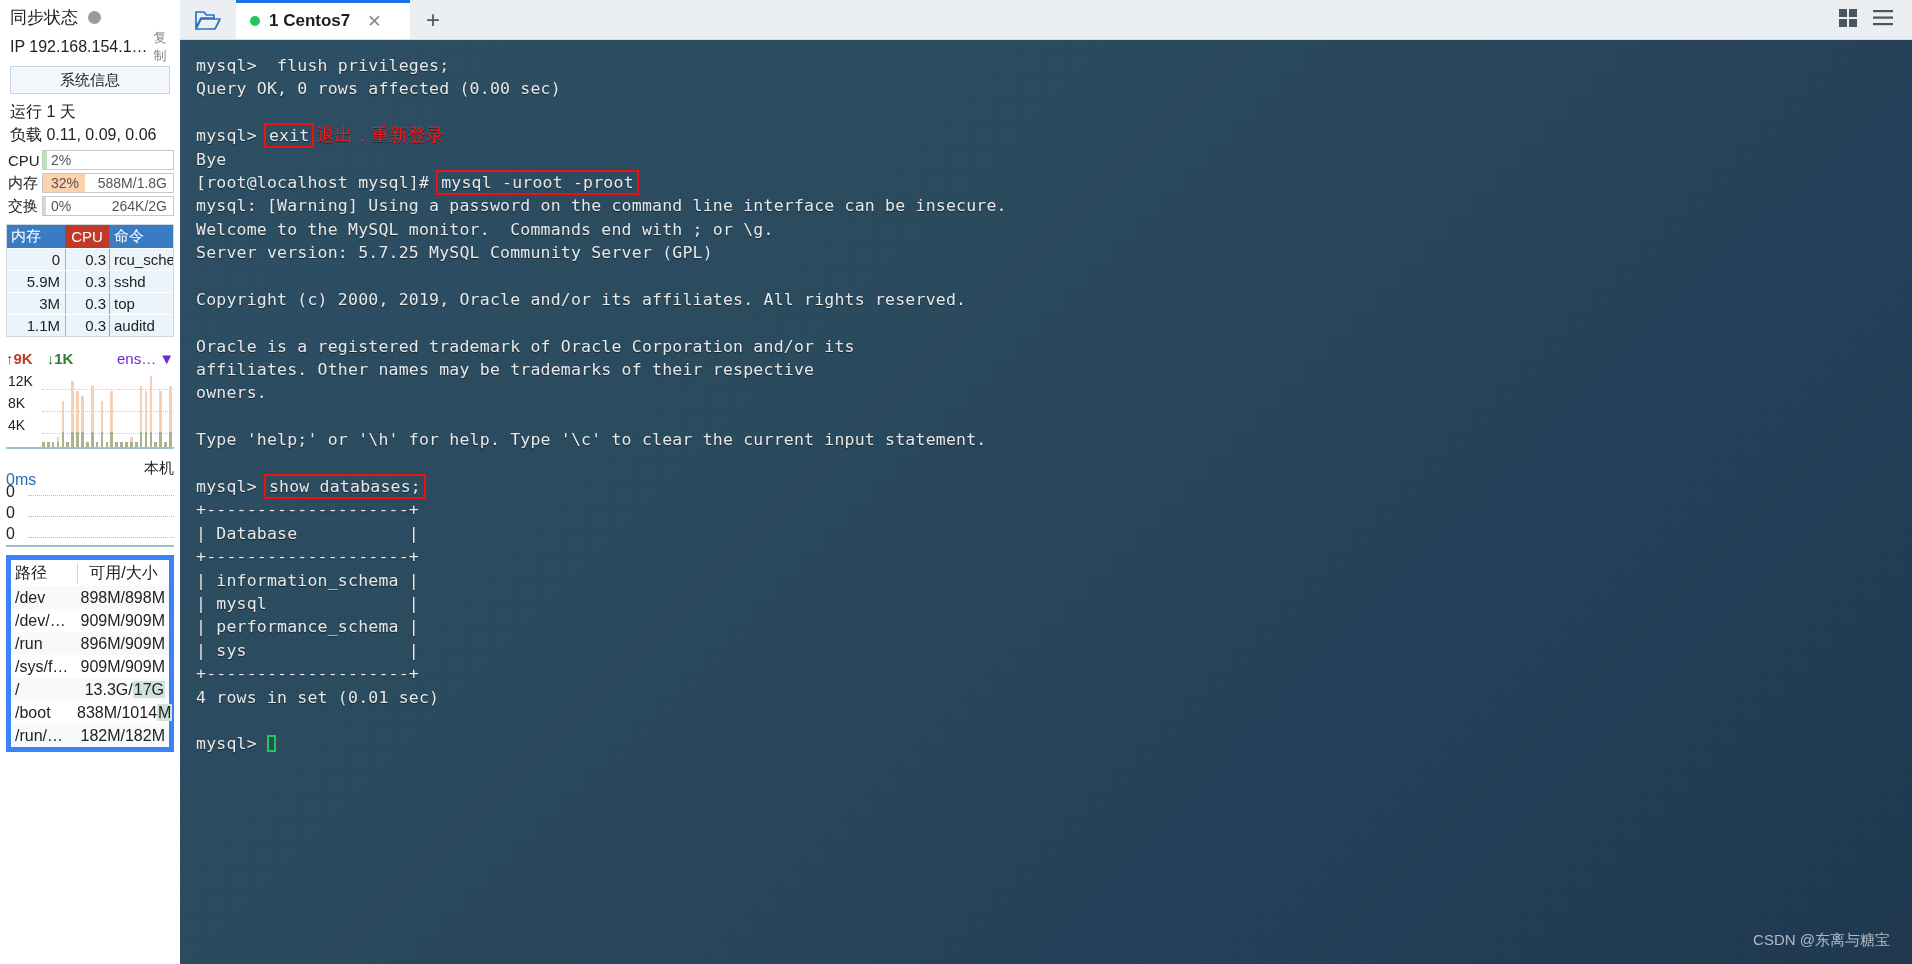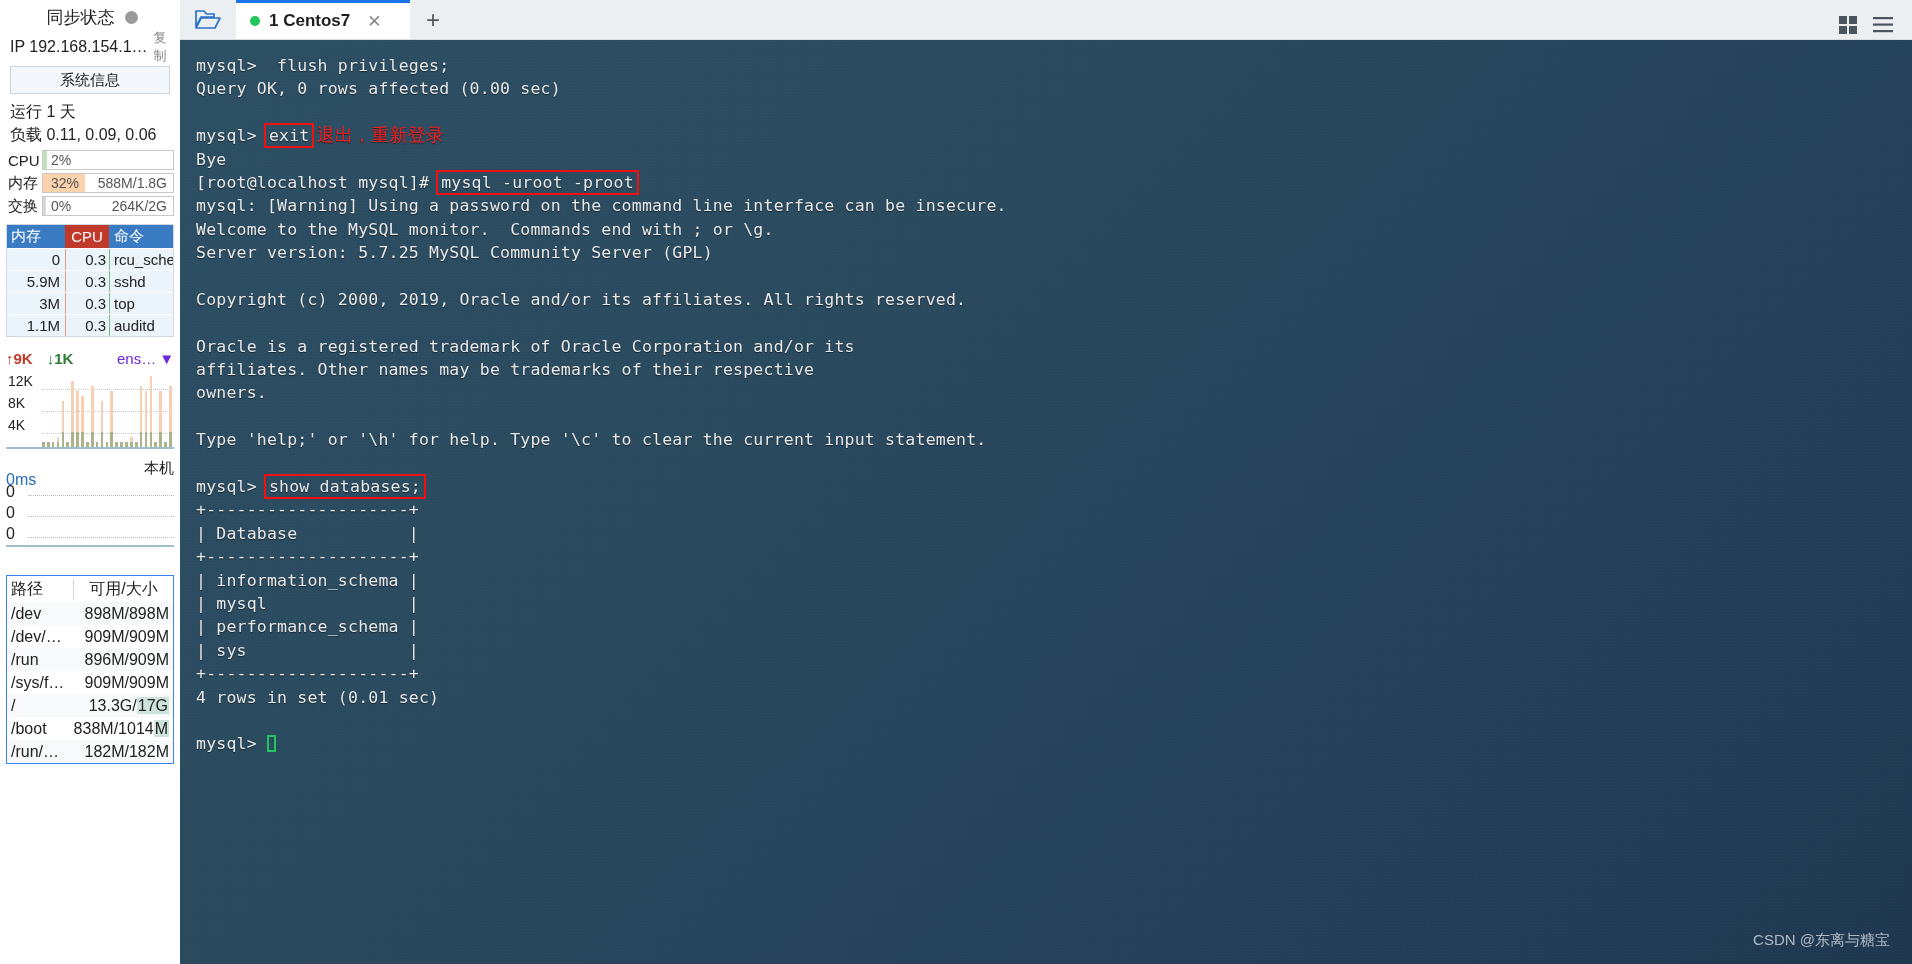--- a/index.html
+++ b/index.html
@@ -15,21 +15,21 @@
   #sidebar {
     width:180px; height:964px;
     background:#ffffff;
     color:#222;
     display:flex; flex-direction:column;
     padding:0 6px;
     flex:0 0 180px;
     overflow:hidden;
   }
   .sb-row { display:flex; align-items:center; }
-  .sync-row { height:34px; padding-left:4px; gap:10px;justify-content:center; }
+  .sync-row { height:34px; padding-left:4px; gap:10px; }
   .sync-title { font-size:17px; color:#222; }
   .sync-dot { width:13px; height:13px; border-radius:50%; background:#9a9a9a; display:inline-block; }
   .ip-row { height:26px; padding-left:4px; gap:6px; }
   .ip-text { font-size:16px; color:#222; white-space:nowrap; }
   .copy-link { font-size:13px; color:#888; cursor:pointer; }
 
   .sysinfo-btn {
     margin:6px 4px 0 4px;
     height:28px;
     border:1px solid #c7d4e0;
@@ -79,35 +79,35 @@
 
   .lat-head { display:flex; align-items:center; height:26px; margin-top:6px; }
   .lat-ms { color:#2a6fb5; font-size:16px;margin-top:24px; }
   .lat-host { margin-left:auto; font-size:15px; color:#222; }
   .lat-chart { position:relative; height:66px; border-bottom:2px solid #9dbfcb; }
   .lat-row { position:relative; height:21px; display:flex; align-items:center; }
   .lat-zero { width:22px; font-size:16px; color:#222; text-align:left; }
   .lat-dots { flex:1; border-bottom:1px dotted #bbb; height:1px; margin-top:8px; }
 
   
-  .disk-table { margin-top:28px; border:1px solid #3b82f6; }
+  .disk-table { margin-top:8px; border:5px solid #3b82f6; }
   .disk-head { display:flex; height:26px; align-items:center; }
   .disk-head .d0 { flex:0 0 66px; font-size:16px; padding-left:4px; }
   .disk-head .d1 { flex:1; font-size:16px; text-align:center; border-left:1px solid #d2d8de; }
   .disk-row { display:flex; height:23px; align-items:center; }
   .disk-row:nth-child(odd) { background:#f7f9fa; }
   .disk-row .d0 { flex:0 0 66px; font-size:16px; padding-left:4px; white-space:nowrap; overflow:hidden; }
   .disk-row .d1 { flex:1; font-size:16px; text-align:right; padding-right:4px; white-space:nowrap; }
   .disk-hl { background:#cfe3dd; padding:0 1px; }
 
   
   #main { flex:1; display:flex; flex-direction:column; height:964px; background:#eef1f4; }
   #tabbar {
     height:40px; background:#eceff2;
-    display:flex; align-items:flex-end;
+    display:flex; align-items:center;
     border-bottom:1px solid #d8dce0;
     position:relative;
   }
   .folder-btn { width:56px; height:40px; display:flex; align-items:center; justify-content:center; cursor:pointer; }
   .tab {
     height:39px; min-width:174px;
     background:#ffffff;
     border-top:3px solid #1a73e8;
     display:flex; align-items:center;
     padding:0 10px 0 14px; gap:9px;

